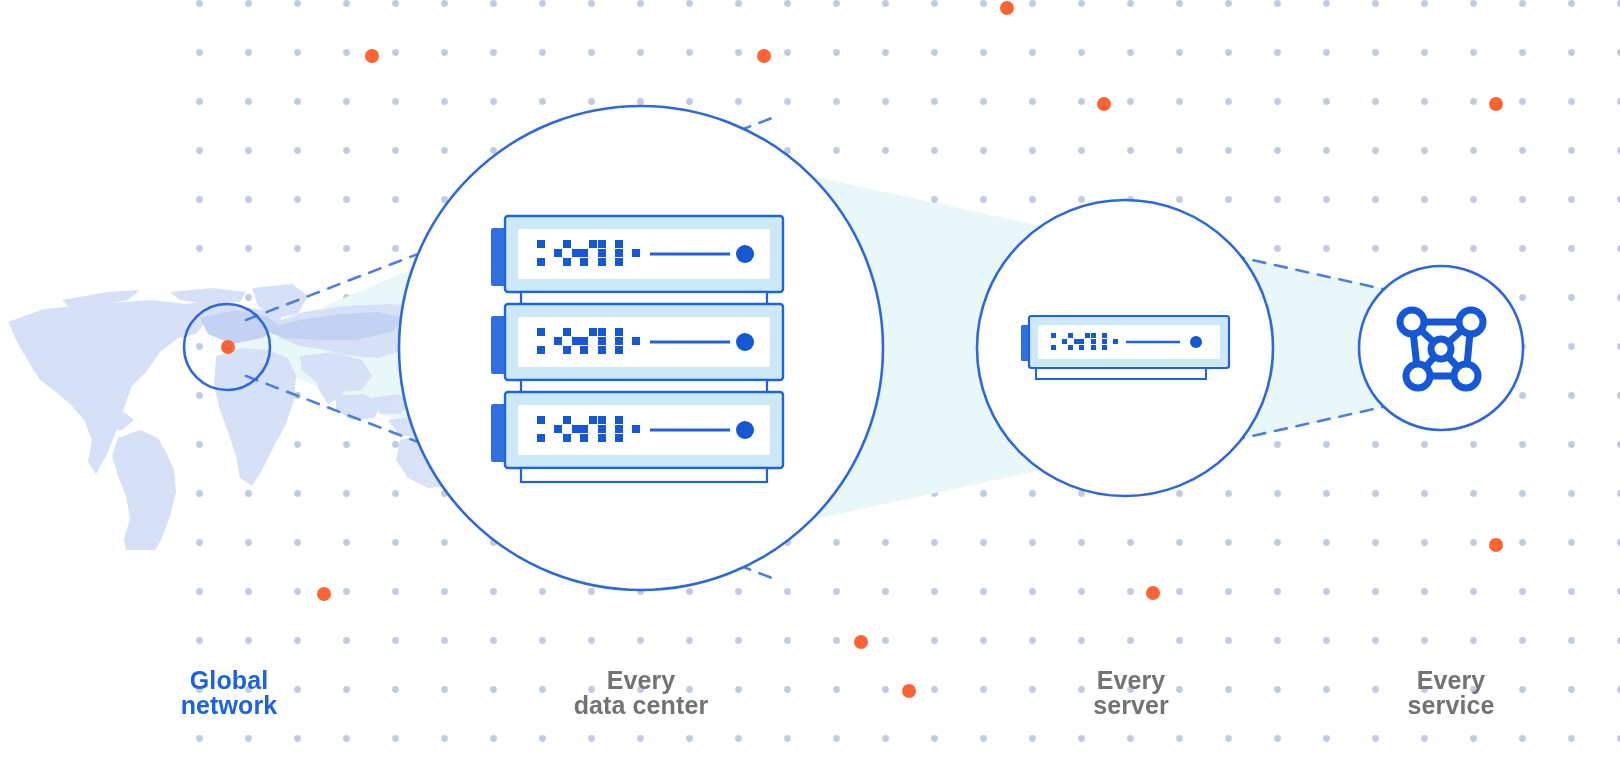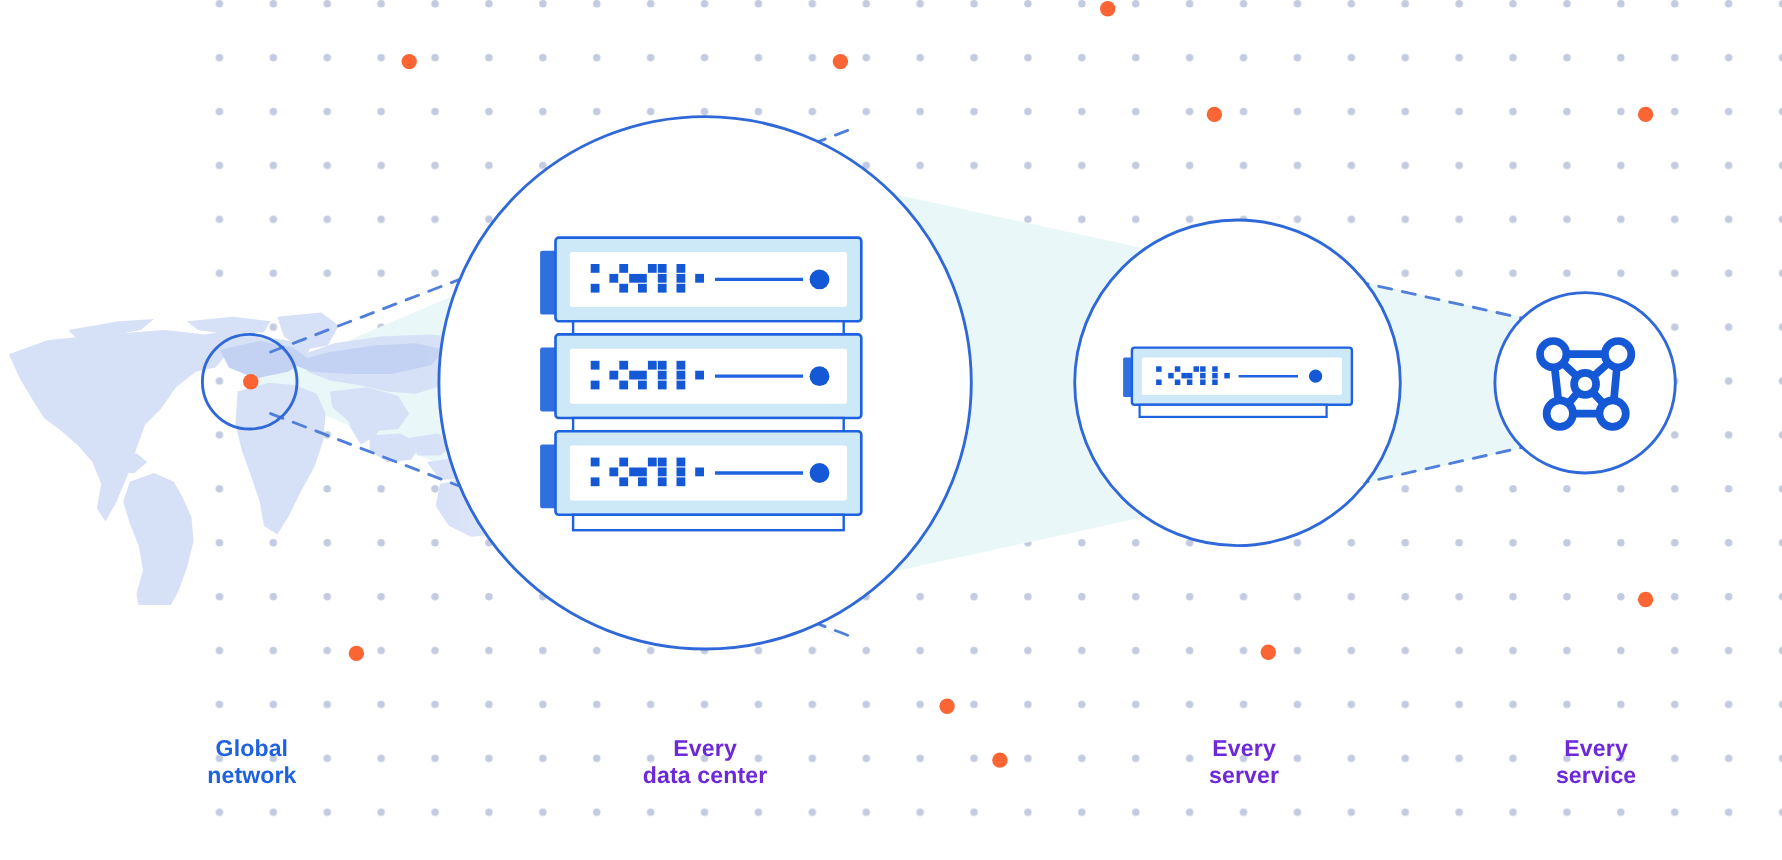--- a/index.html
+++ b/index.html
@@ -22,28 +22,28 @@
   #scene {
     position: absolute;
     inset: 0;
     width: 1620px;
     height: 782px;
     display: block;
   }
   .lbl {
     position: absolute;
     text-align: center;
-    font-size: 21px;
+    font-size: 25px;
     line-height: 25px;
     font-weight: 700;
     letter-spacing: 0.1px;
     white-space: pre-line;
     user-select: none;
   }
-  .lbl-dark { color: #6d28d9; }
+  .lbl-dark { color: #737373; }
   .lbl-blue { color: #1f62e0; }
   #label-global   { left: 118px; top: 668px; width: 222px; }
   #label-datacenter { left: 530px; top: 668px; width: 222px; }
   #label-server   { left: 1020px; top: 668px; width: 222px; }
   #label-service  { left: 1340px; top: 668px; width: 222px; }
 </style>
 </head>
 <body>
 
 <div id="stage">

